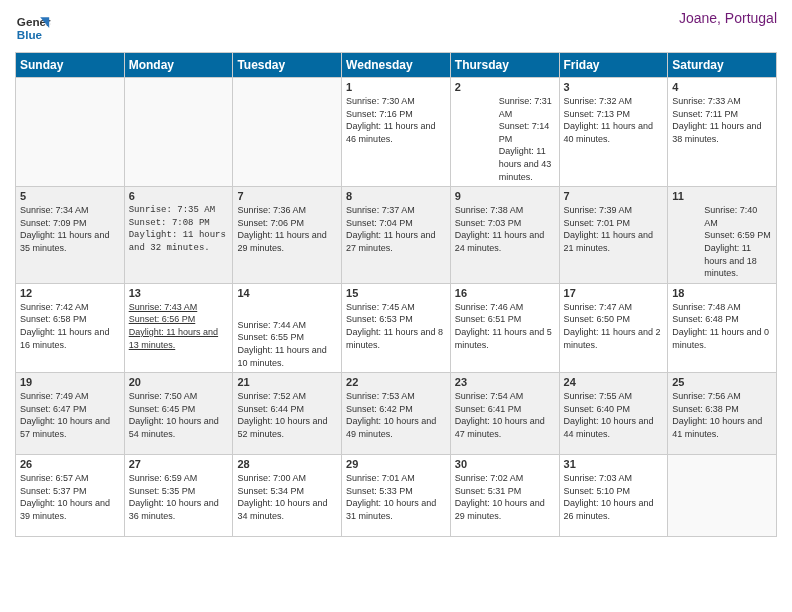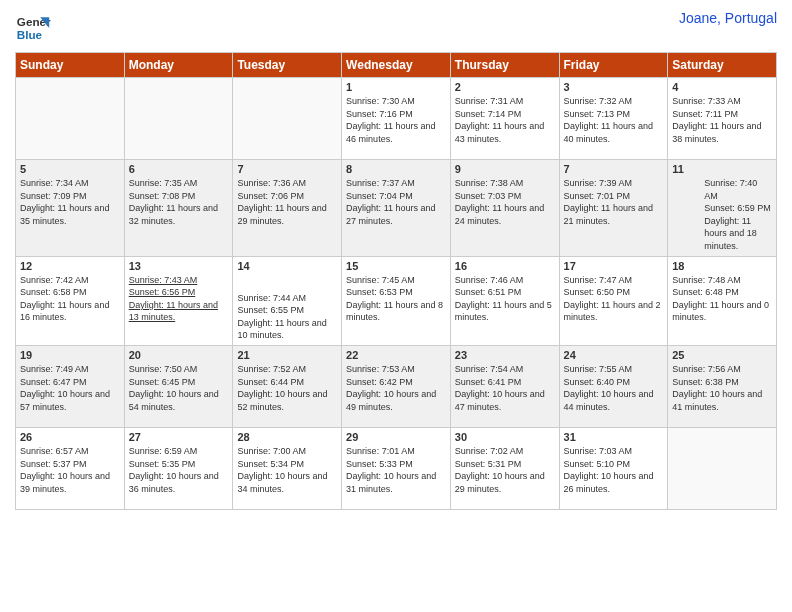--- a/index.html
+++ b/index.html
@@ -34,29 +34,29 @@
     .title-block {
       text-align: right;
     }
     .month-title {
       font-size: 32px;
       font-weight: normal;
       color: #333;
     }
     .location {
       font-size: 14px;
-      color: #1d4ed8;
+      color: #701a75;
     }
     .calendar {
       width: 100%;
       border-collapse: collapse;
       border: 1px solid #ccc;
     }
     .calendar th {
-      background: #c2410c;
+      background: #0369a1;
       color: #fff;
       font-size: 12px;
       font-weight: bold;
       padding: 5px 4px;
       text-align: left;
       border: 1px solid #ccc;
     }
     .calendar td {
       border: 1px solid #ccc;
       vertical-align: top;
@@ -120,21 +120,21 @@
           <td class="empty"></td>
           <td class="empty"></td>
           <td>
             <div class="day-num">1</div>
             <div class="day-detail" style="white-space: pre-line;">Sunrise: 7:30 AM
 Sunset: 7:16 PM
 Daylight: 11 hours and 46 minutes.</div>
           </td>
           <td>
             <div class="day-num">2</div>
-            <div class="day-detail" style="white-space: pre-line;">Sunrise: 7:31 AM
+            <div class="day-detail" style="white-space: pre-line; margin-left: 44px;">Sunrise: 7:31 AM
 Sunset: 7:14 PM
 Daylight: 11 hours and 43 minutes.</div>
           </td>
           <td>
             <div class="day-num">3</div>
             <div class="day-detail" style="white-space: pre-line;">Sunrise: 7:32 AM
 Sunset: 7:13 PM
 Daylight: 11 hours and 40 minutes.</div>
           </td>
           <td>
@@ -146,21 +146,21 @@
         </tr>
         <tr class="row-alt">
           <td>
             <div class="day-num">5</div>
             <div class="day-detail" style="white-space: pre-line;">Sunrise: 7:34 AM
 Sunset: 7:09 PM
 Daylight: 11 hours and 35 minutes.</div>
           </td>
           <td>
             <div class="day-num">6</div>
-            <div class="day-detail" style="white-space: pre-line;">Sunrise: 7:35 AM
+            <div class="day-detail" style="white-space: pre-line; font-family: Liberation Mono, monospace;">Sunrise: 7:35 AM
 Sunset: 7:08 PM
 Daylight: 11 hours and 32 minutes.</div>
           </td>
           <td>
             <div class="day-num">7</div>
             <div class="day-detail" style="white-space: pre-line;">Sunrise: 7:36 AM
 Sunset: 7:06 PM
 Daylight: 11 hours and 29 minutes.</div>
           </td>
           <td>

